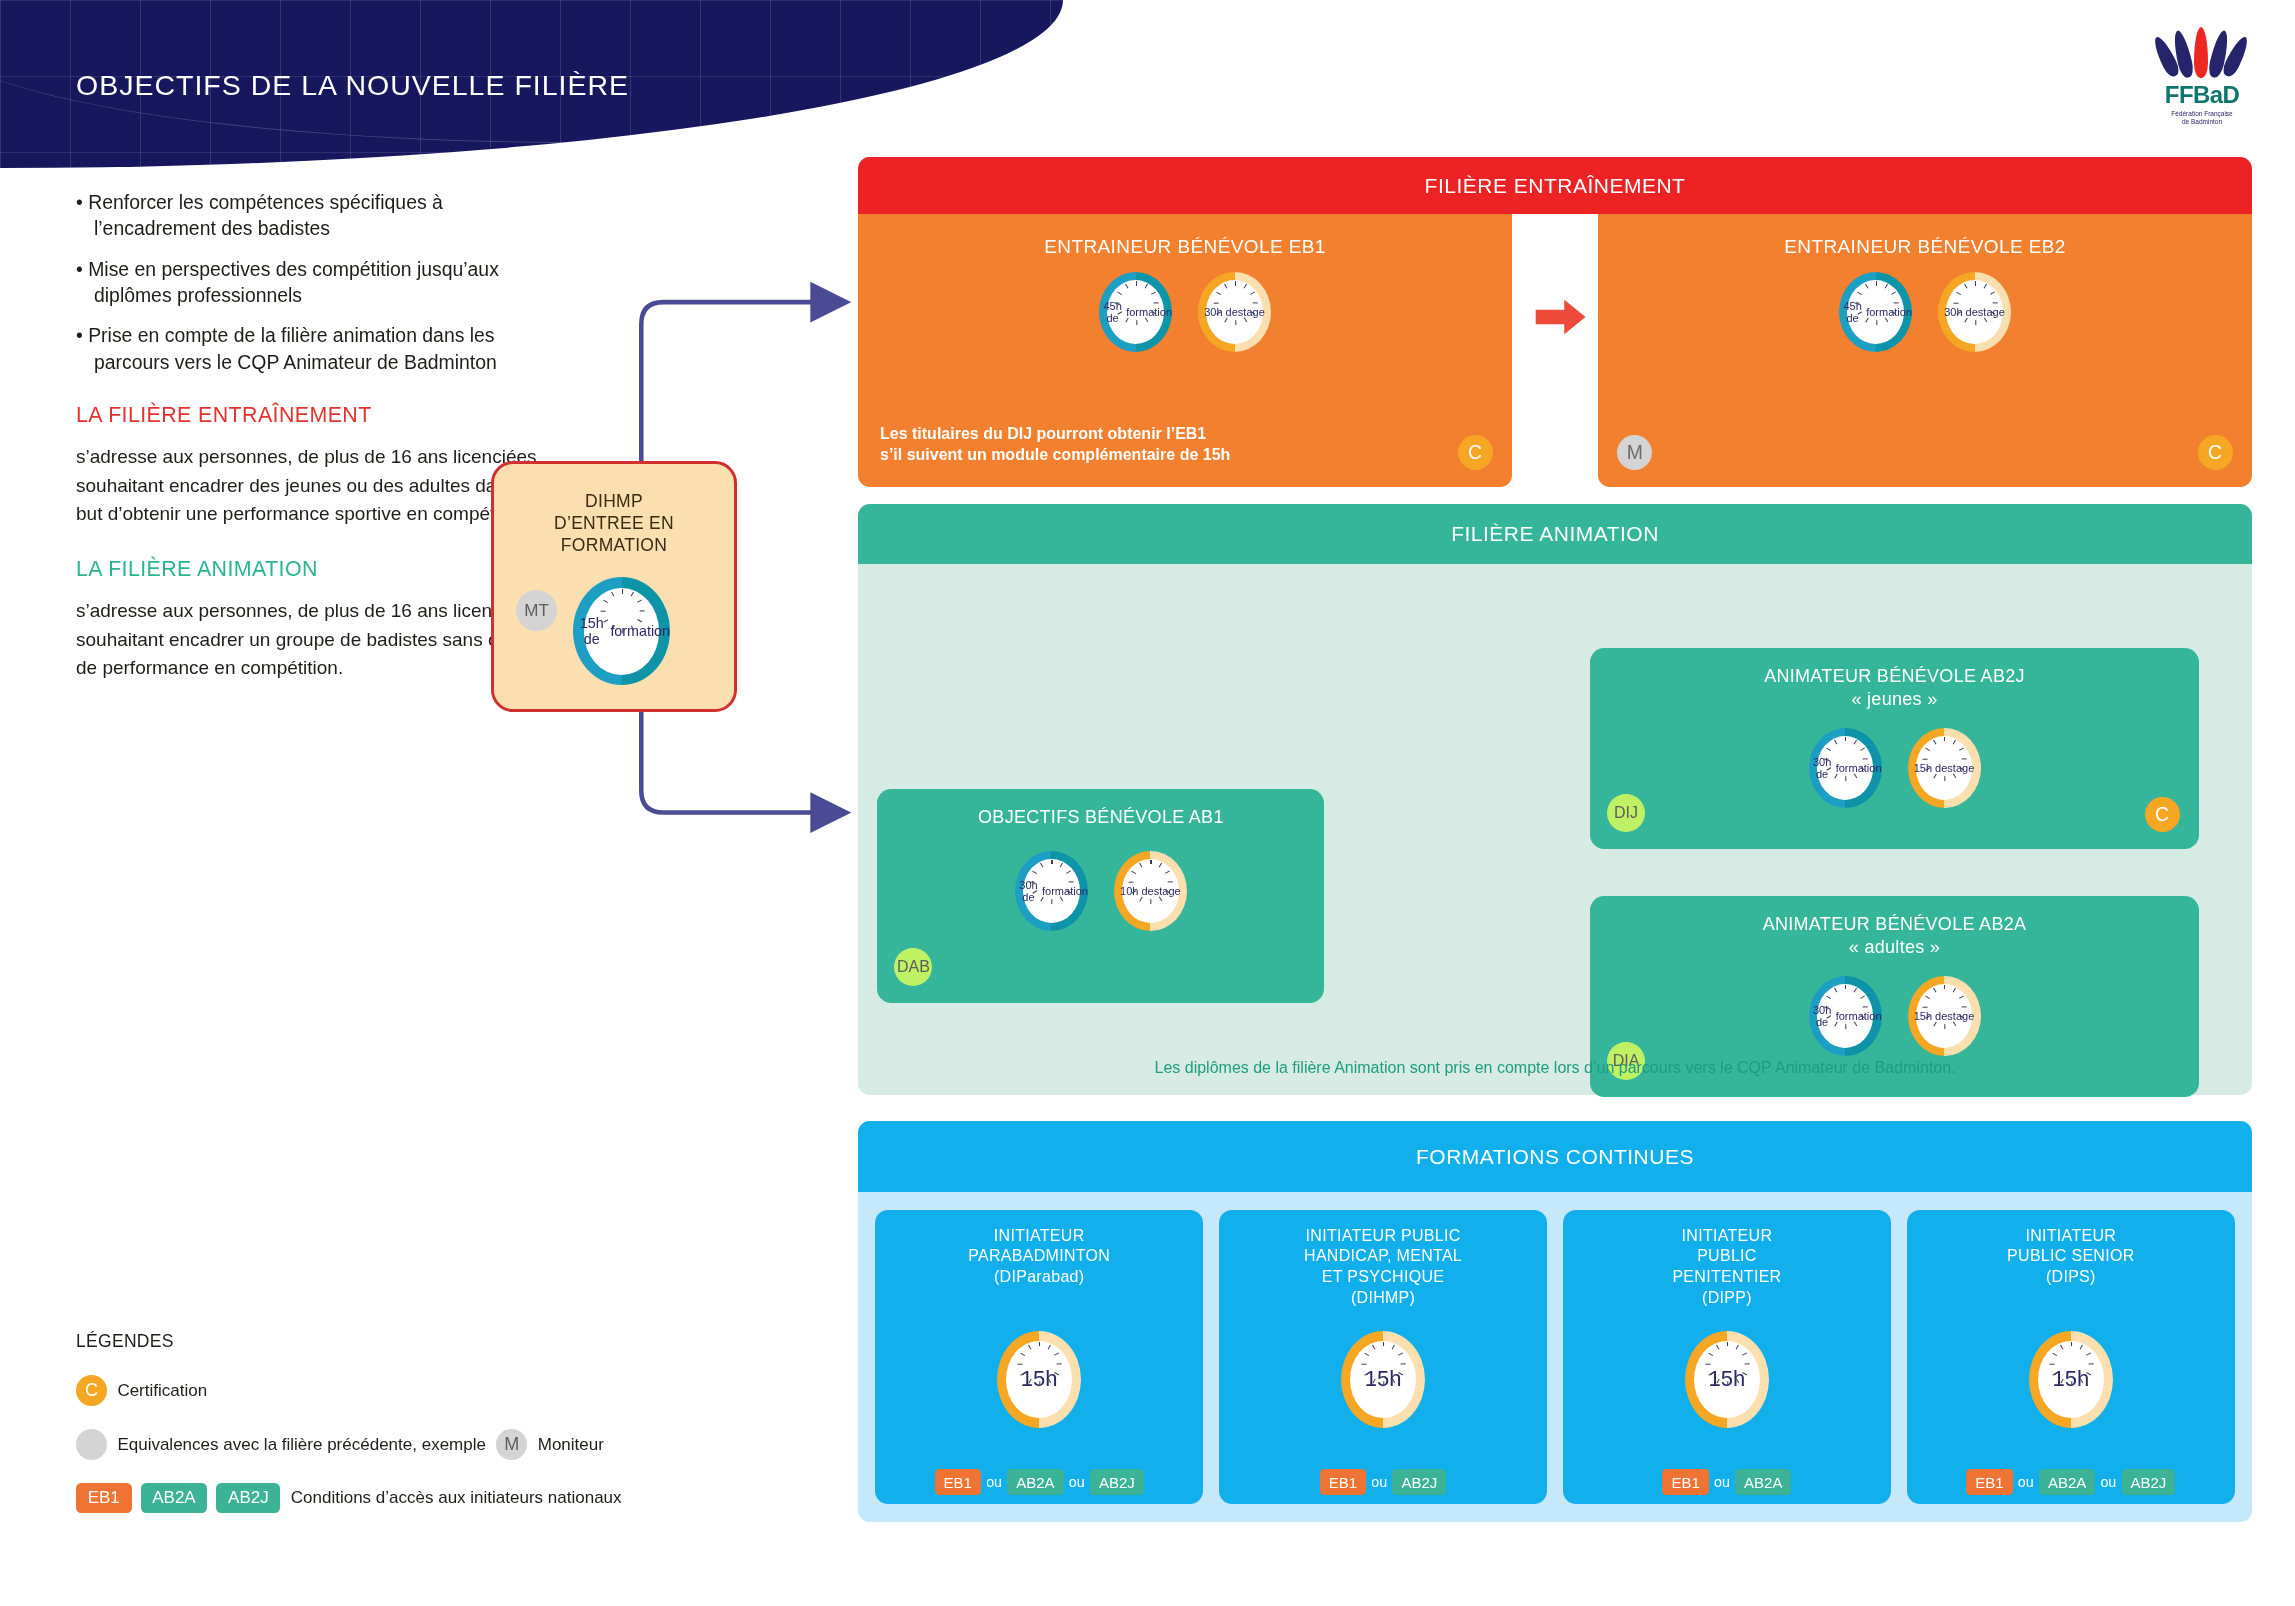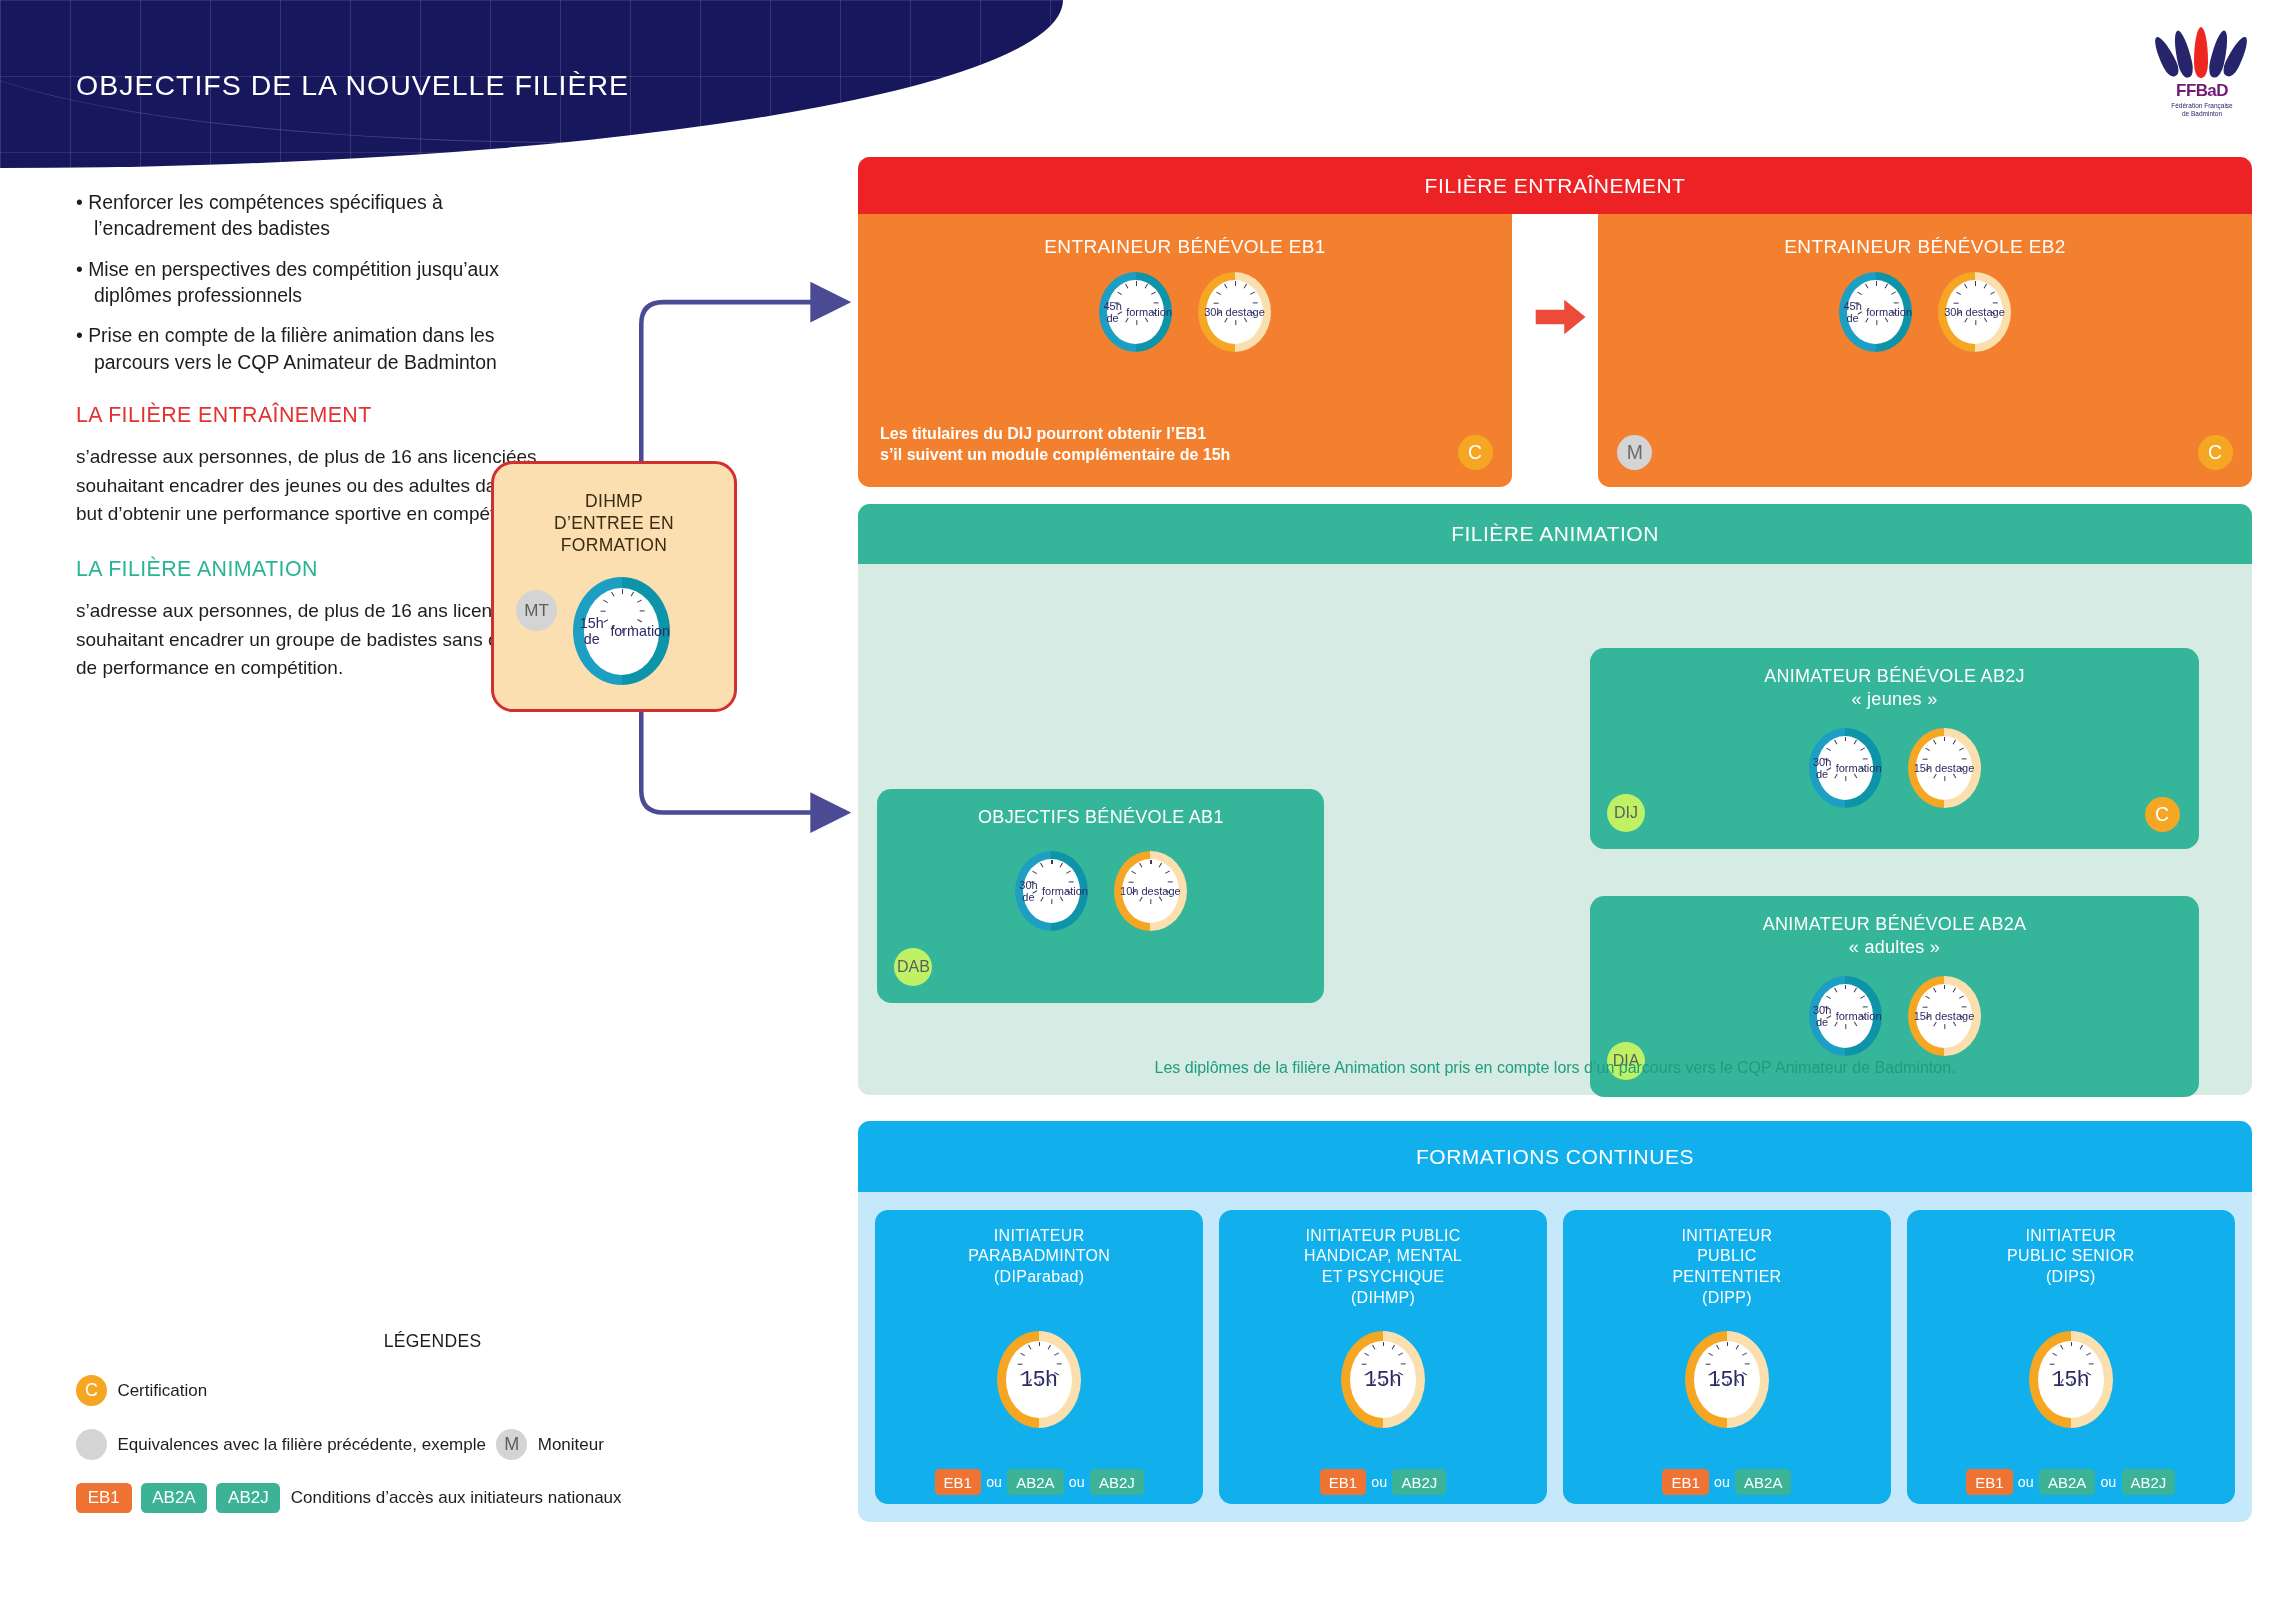--- a/index.html
+++ b/index.html
@@ -40,33 +40,33 @@
   
   .logo{position:absolute;right:38px;top:26px;width:110px;text-align:center;}
   .logo .petals{height:52px;position:relative;}
   .logo .petal{position:absolute;bottom:0;width:14.3px;height:51px;
     border-radius:50% 50% 45% 45%/70% 70% 30% 30%;background:#26256b;}
   .logo .p1{left:11.7px;transform:rotate(-26deg);height:43px;}
   .logo .p2{left:28.5px;transform:rotate(-13deg);height:48px;}
   .logo .p3{left:47px;background:#ee2722;height:51px;}
   .logo .p4{left:65px;transform:rotate(13deg);height:48px;}
   .logo .p5{left:82px;transform:rotate(26deg);height:43px;}
-  .logo .ffbad{font-size:17px;font-weight:bold;color:#701a75;letter-spacing:-0.6px;margin-top:2.6px;}
+  .logo .ffbad{font-size:24px;font-weight:bold;color:#0f766e;letter-spacing:-0.6px;margin-top:2.6px;}
   .logo .sub{font-size:6.5px;color:#26256b;line-height:1.25;margin-top:1.3px;}
   
   .left-col{position:absolute;left:76px;top:189px;width:492px;}
   .bullets{list-style:none;margin:0;padding:0;color:#1d1d1b;font-size:19.4px;line-height:1.35;}
   .bullets li{margin-bottom:14.3px;padding-left:18px;text-indent:-18px;}
   .bullets li::before{content:"• ";}
   .sec-title{font-size:21.4px;letter-spacing:0.4px;line-height:1.2;margin-top:28.5px;}
   .sec-title.red{color:#e3322f;}
   .sec-title.green{color:#2ab592;}
   .sec-body{font-size:19px;line-height:1.5;color:#1d1d1b;margin-top:14.3px;}
   
-  .legend{position:absolute;left:76px;top:1331px;width:713px;text-align:center;}
+  .legend{position:absolute;left:76px;top:1331px;width:713px;}
   .legend-title{font-size:17.5px;color:#1d1d1b;letter-spacing:0.3px;}
   .legend-row{display:flex;align-items:center;margin-top:23px;}
   .badge-circ{width:31px;height:31px;border-radius:50%;display:flex;align-items:center;
     justify-content:center;color:#fff;font-size:18px;flex:0 0 auto;}
   .badge-circ.orange{background:#f5a623;}
   .badge-circ.grey{background:#d4d4d4;color:#5d5d5d;}
   .legend-text{font-size:17px;color:#1d1d1b;margin-left:10.4px;}
   .tag{display:inline-flex;align-items:center;justify-content:center;
     height:30px;padding:0 11.7px;border-radius:5.2px;color:#fff;font-size:17px;}
   .tag.eb1{background:#ef7332;}

